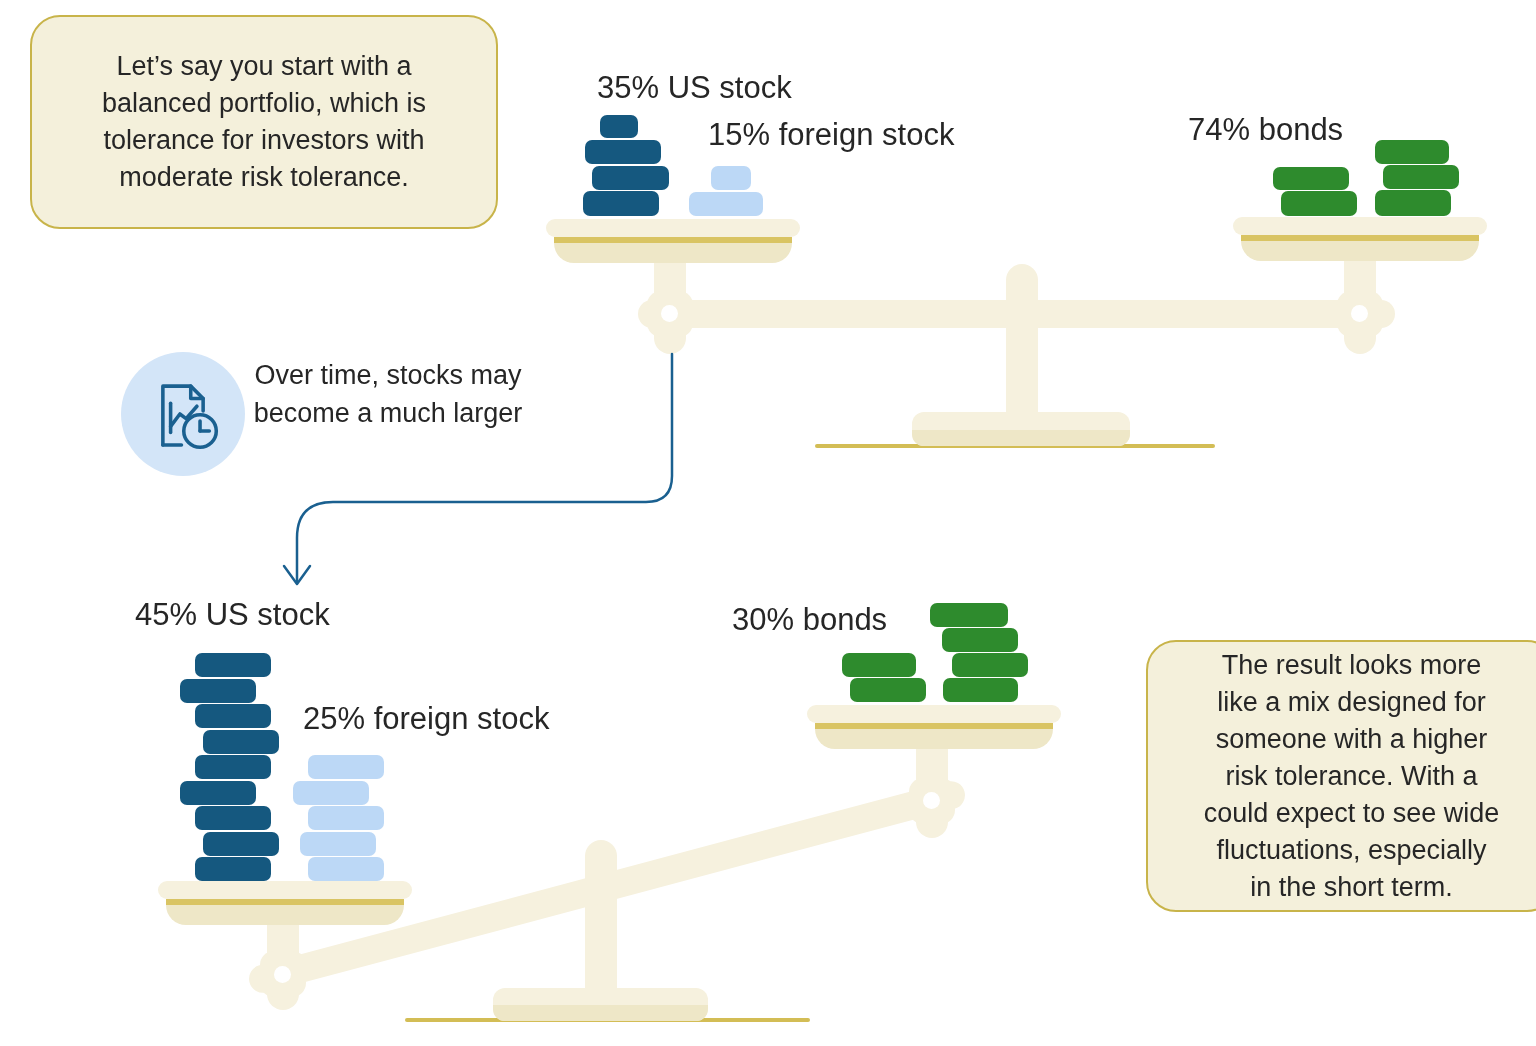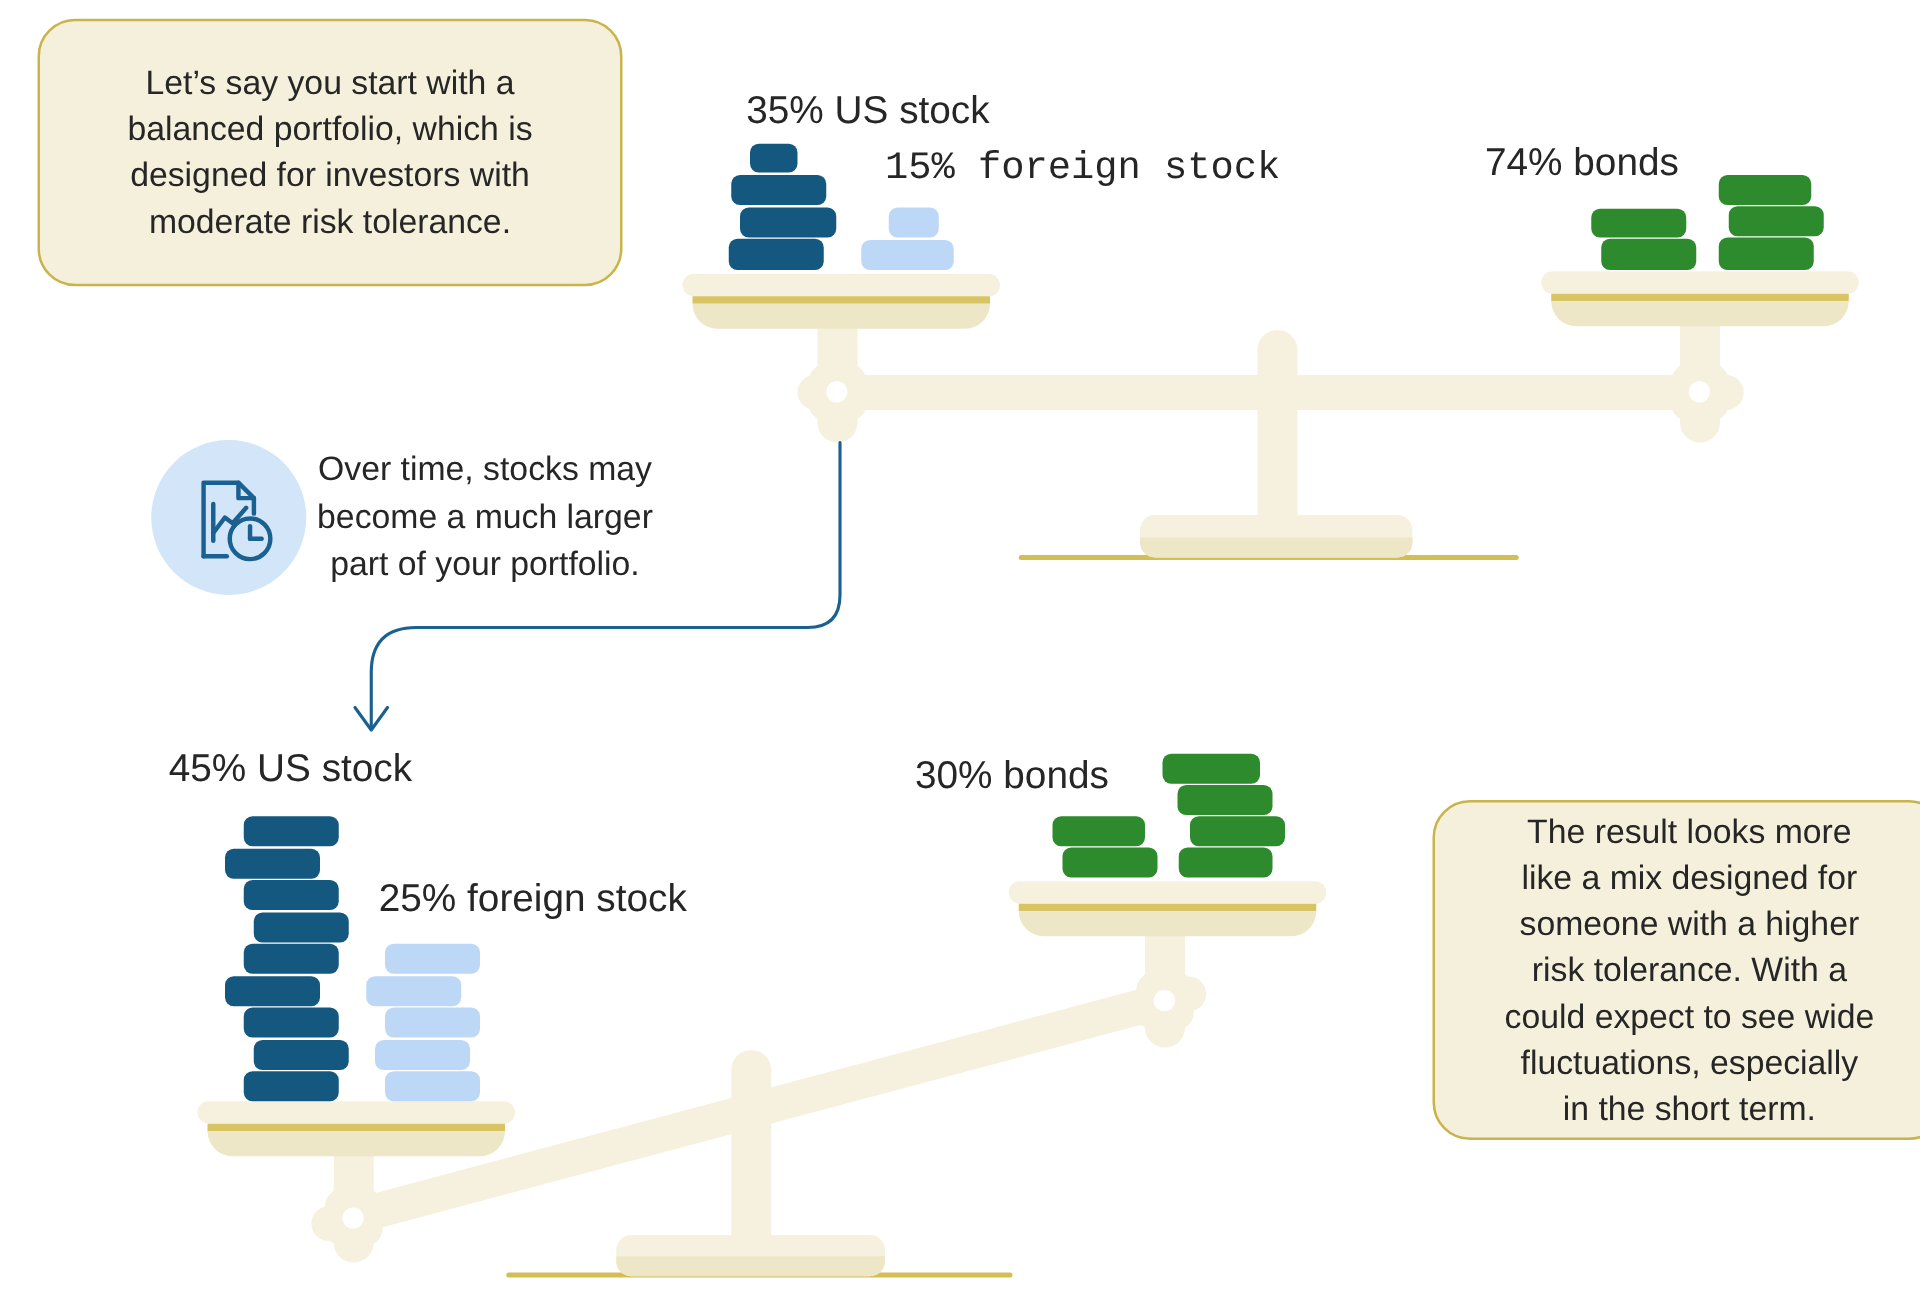--- a/index.html
+++ b/index.html
@@ -45,27 +45,27 @@
 <div id="stage">
 
   <svg class="arrow-svg" width="1536" height="1046" viewBox="0 0 1536 1046">
     <path d="M672 354 L672 476 Q672 502 646 502 L333 502 Q297 502 297 538 L297 583" fill="none" stroke="#1a6090" stroke-width="2.5" stroke-linecap="round"></path>
     <path d="M284 566 L297 584 L310 566" fill="none" stroke="#1a6090" stroke-width="2.5" stroke-linecap="round" stroke-linejoin="round"></path>
   </svg>
 
   <div class="callout" style="left:30px;top:15px;width:468px;height:214px;">
     <div>Let’s say you start with a</div>
     <div>balanced portfolio, which is</div>
-    <div>designed for investors with</div>
+    <div>tolerance for investors with</div>
     <div>moderate risk tolerance.</div>
   </div>
 
   <div>
     <div class="coin-label" style="left:597px;top:70px;">35% US stock</div>
-    <div class="coin-label" style="left:708px;top:117px;font-family:Liberation Mono, monospace;">15% foreign stock</div>
+    <div class="coin-label" style="left:708px;top:117px;">15% foreign stock</div>
     <div class="coin-label" style="left:1188px;top:112px;">74% bonds</div>
 
     <div class="coin us" style="left:600px;top:115px;width:38px;height:23px;"></div>
     <div class="coin us" style="left:585px;top:140px;width:76px;height:24px;"></div>
     <div class="coin us" style="left:592px;top:166px;width:77px;height:24px;"></div>
     <div class="coin us" style="left:583px;top:191px;width:76px;height:25px;"></div>
 
     <div class="coin foreign" style="left:711px;top:166px;width:40px;height:24px;"></div>
     <div class="coin foreign" style="left:689px;top:192px;width:74px;height:24px;"></div>
 
@@ -109,21 +109,20 @@
       <path d="M23 24 V43"></path>
       <path d="M23 39 L29 31 L33 34 L40 26"></path>
       <circle cx="42" cy="42" r="10.5" fill="#d3e5f8"></circle>
       <path d="M42 42 V35.5"></path>
       <path d="M42 42 H48"></path>
     </svg>
   </div>
   <div class="note-text" style="left:238px;top:356px;width:300px;">
     <div>Over time, stocks may</div>
     <div>become a much larger</div>
-    <div>part of your portfolio.</div>
   </div>
 
   <div>
     <div class="coin-label" style="left:135px;top:597px;">45% US stock</div>
     <div class="coin-label" style="left:303px;top:701px;">25% foreign stock</div>
     <div class="coin-label" style="left:732px;top:602px;">30% bonds</div>
 
     <div class="coin us" style="left:195px;top:653px;width:76px;height:24px;"></div>
     <div class="coin us" style="left:180px;top:679px;width:76px;height:24px;"></div>
     <div class="coin us" style="left:195px;top:704px;width:76px;height:24px;"></div>

